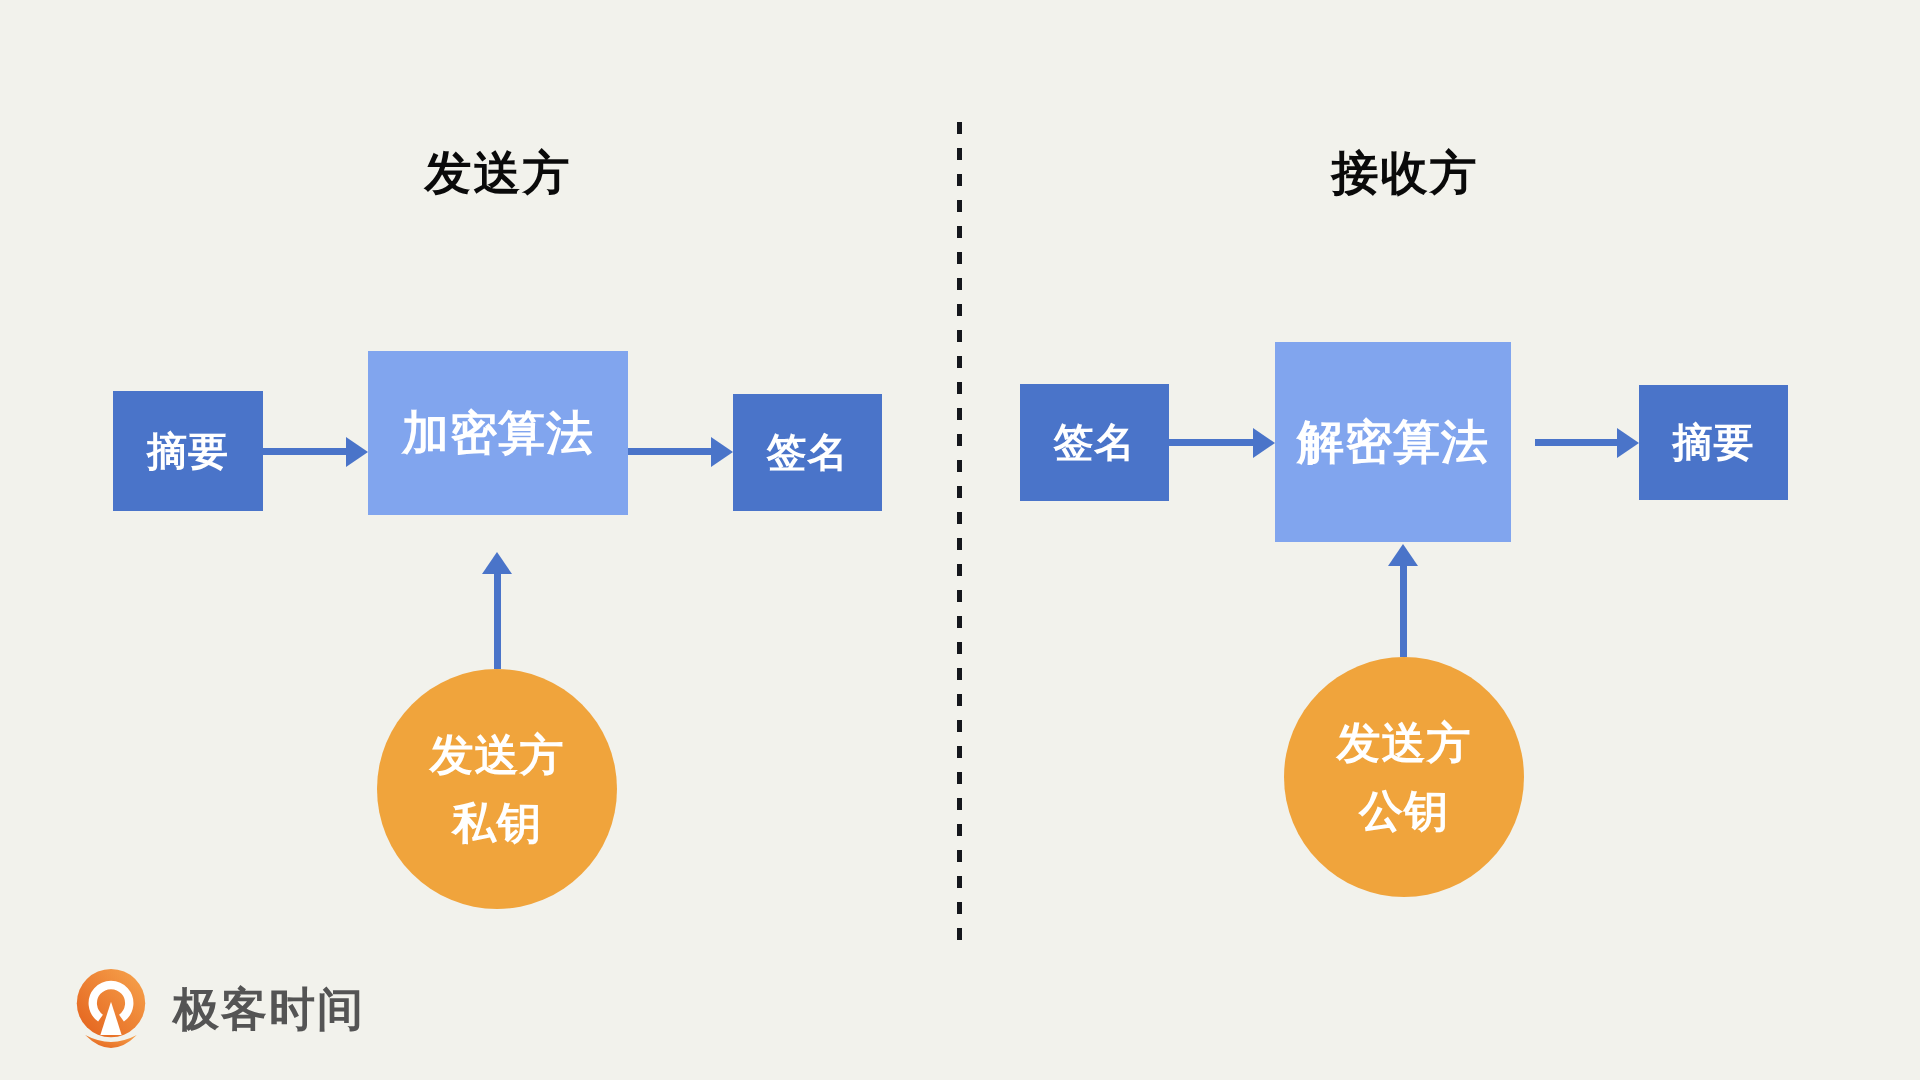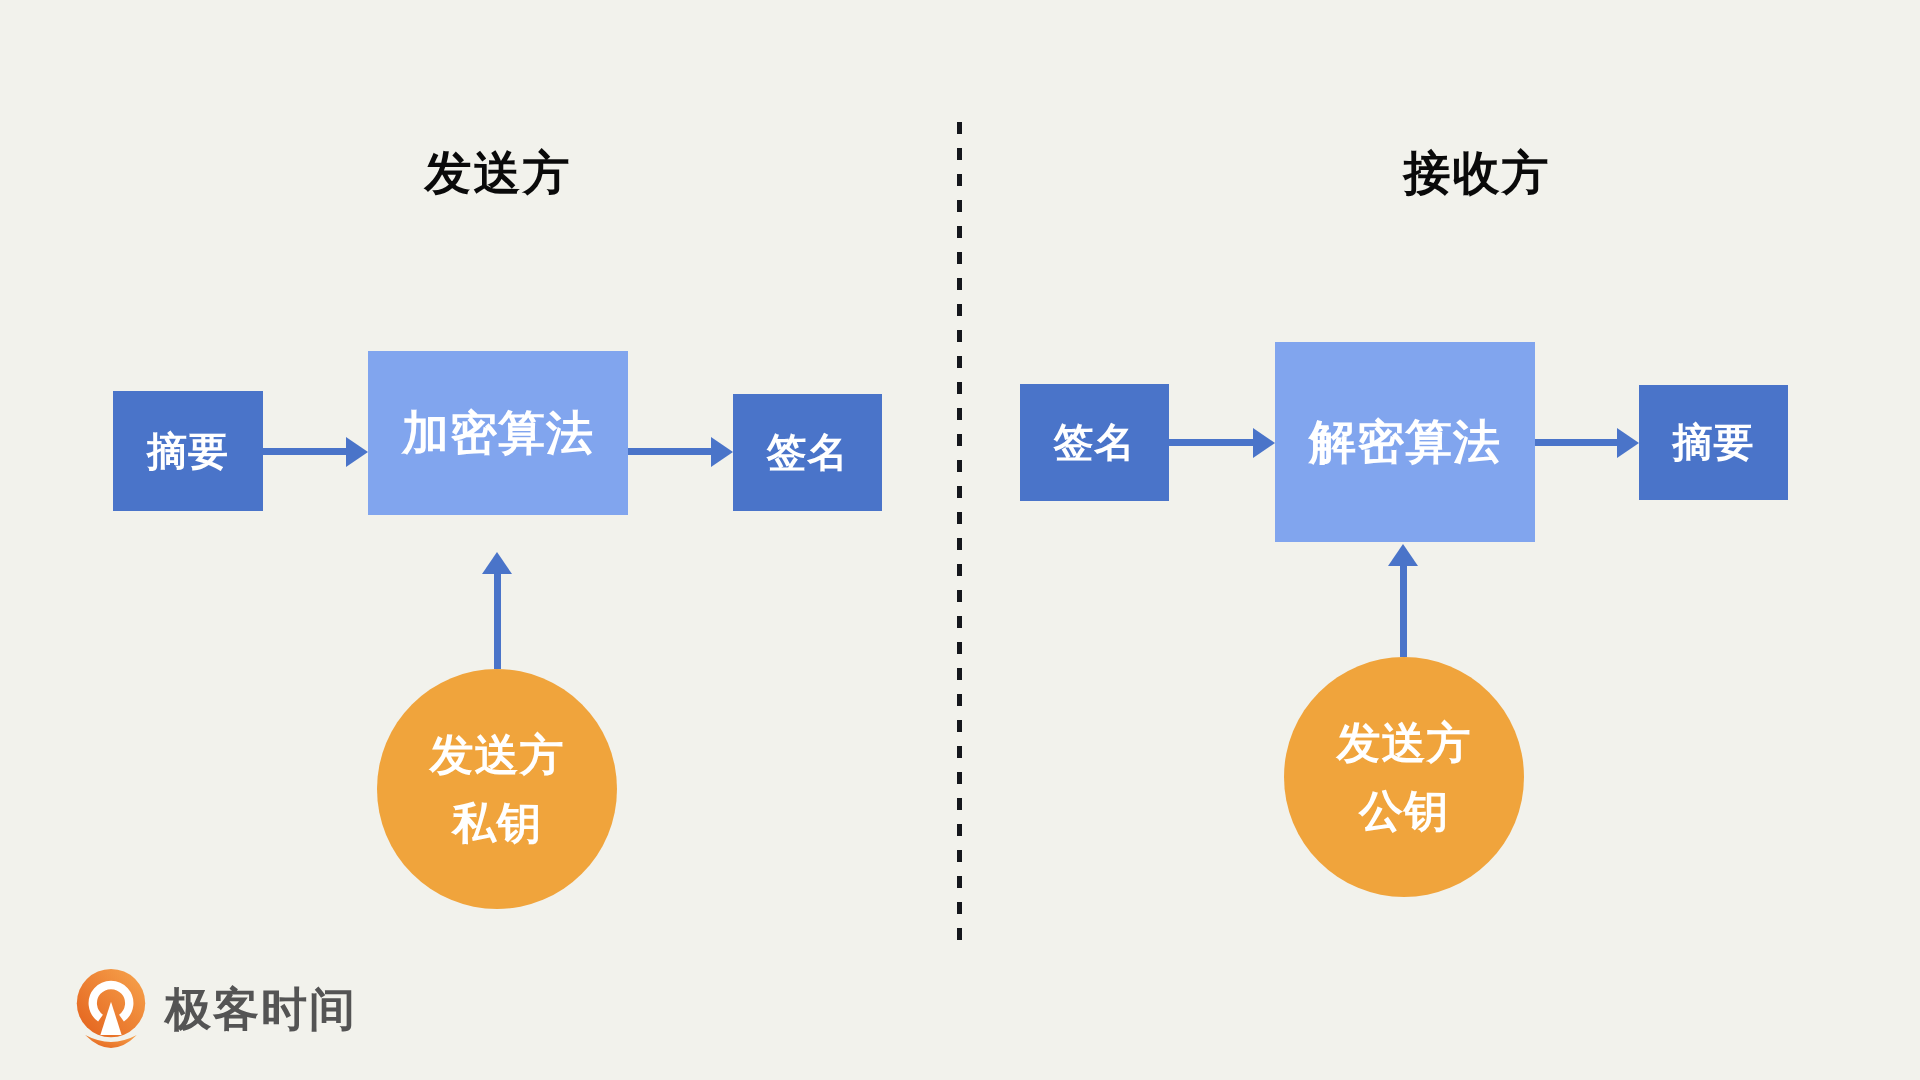--- a/index.html
+++ b/index.html
@@ -65,36 +65,36 @@
       var(--divider,#15171c) 12px,
       transparent 12px,
       transparent 26px
     );
   }
   .logo{
     position:absolute;
     left:73px; top:944px;
     display:flex;
     align-items:center;
-    gap:16px;
+    gap:24px;
   }
   .logo-text{
     font-size:46px;
     font-weight:600;
     letter-spacing:2px;
     color:var(--logo_text_color,#545454);
   }
 </style>
 </head>
 <body>
 
 <div class="canvas">
 
   <div class="panel-title" style="left:298px;top:118px;">发送方</div>
-  <div class="panel-title" style="left:1277px;top:118px;">接收方</div>
+  <div class="panel-title" style="left:1205px;top:118px;">接收方</div>
 
   <div class="divider"></div>
 
   <div class="node dark" style="left:113px;top:367px;width:150px;height:120px;">摘要</div>
 
   <div class="hline" style="left:263px;top:424px;width:85px;"></div>
   <div class="head-right" style="left:346px;top:413px;"></div>
 
   <div class="node light" style="left:368px;top:327px;width:260px;height:164px;">加密算法</div>
 
@@ -109,21 +109,21 @@
   <div class="node circle" style="left:377px;top:645px;width:240px;height:240px;">
     <span>发送方</span>
     <span>私钥</span>
   </div>
 
   <div class="node dark" style="left:1020px;top:360px;width:149px;height:117px;">签名</div>
 
   <div class="hline" style="left:1169px;top:415px;width:86px;"></div>
   <div class="head-right" style="left:1253px;top:404px;"></div>
 
-  <div class="node light" style="left:1275px;top:318px;width:260px;height:200px;">解密算法</div>
+  <div class="node light" style="left:1275px;top:318px;width:236px;height:200px;">解密算法</div>
 
   <div class="hline" style="left:1535px;top:415px;width:84px;"></div>
   <div class="head-right" style="left:1617px;top:404px;"></div>
 
   <div class="node dark" style="left:1639px;top:361px;width:149px;height:115px;">摘要</div>
 
   <div class="head-up" style="left:1388px;top:520px;"></div>
   <div class="vline" style="left:1400px;top:540px;height:93px;"></div>
 
   <div class="node circle" style="left:1284px;top:633px;width:240px;height:240px;">

